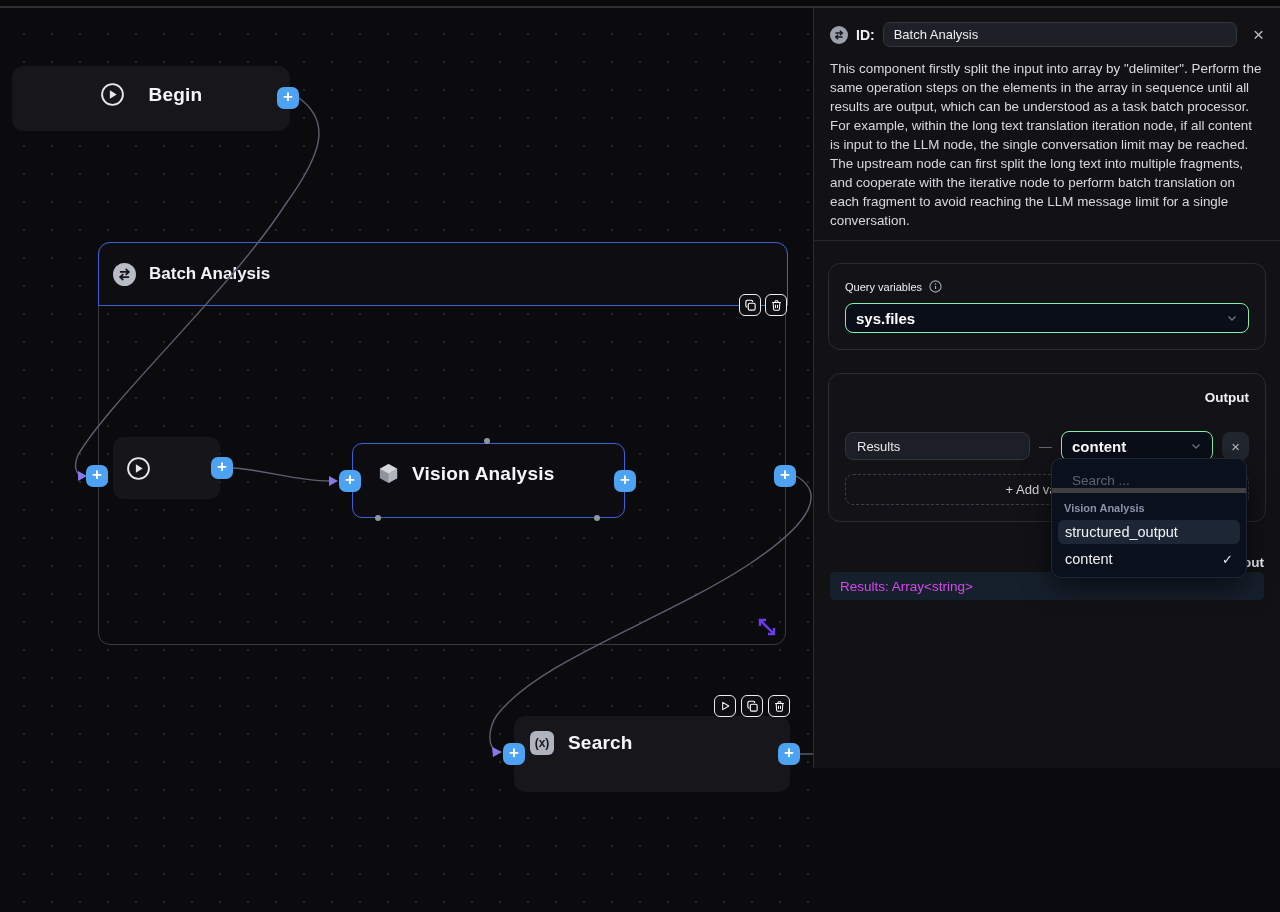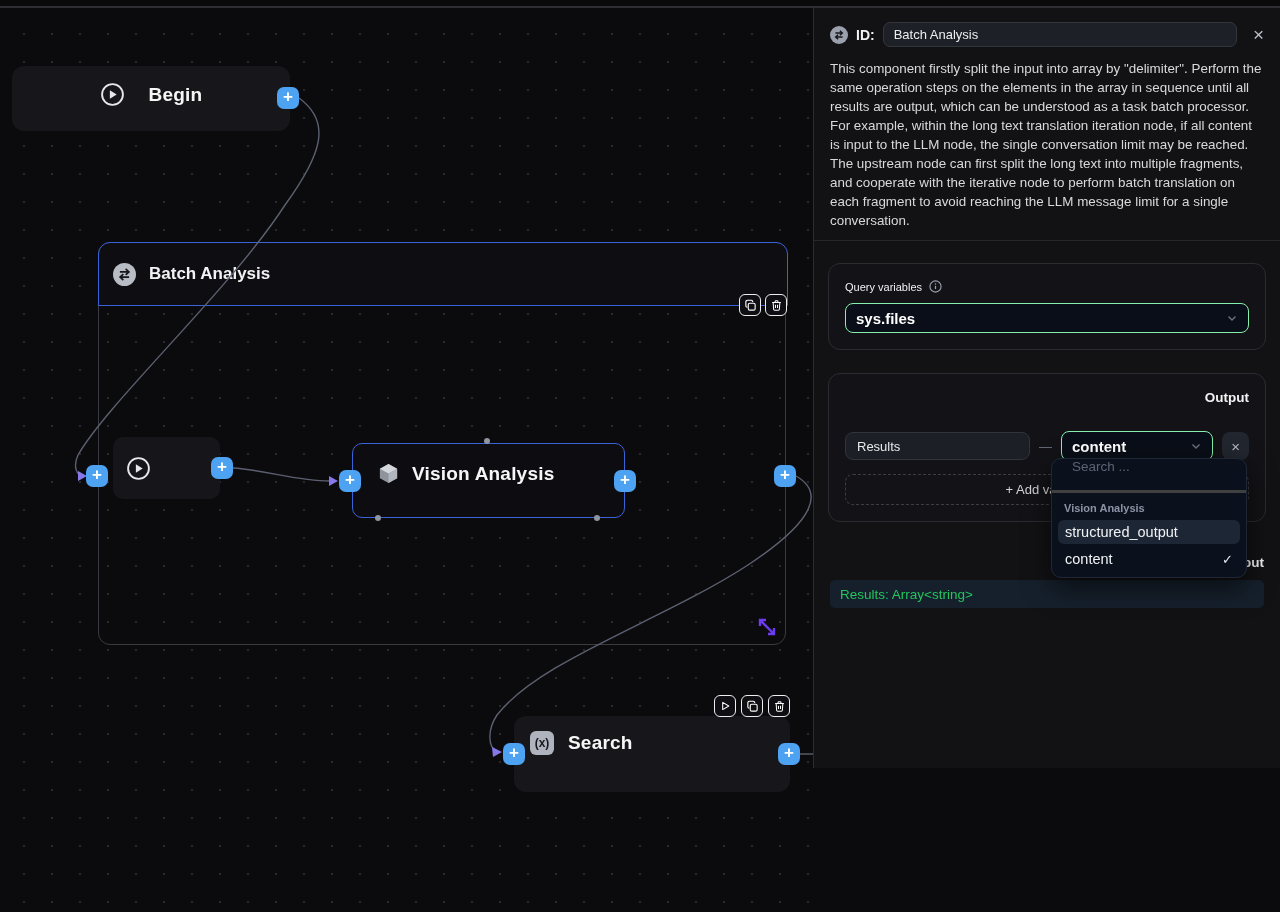--- a/index.html
+++ b/index.html
@@ -55,25 +55,25 @@
   .select .sel-text { font-size:15px; font-weight:600; color:#fff; }
   .qv-select { margin-top:10px; }
   .card-title { font-size:13.5px; font-weight:bold;text-align:right; }
   .out-row { display:flex; align-items:center; gap:9px; margin-top:26px; }
   .name-input { width:185px; height:28px; background:#1c1f26; border:1px solid #2f343d; border-radius:8px; color:#e8e9eb; font-size:13px; padding:0 11px; font-family:inherit; outline:none; }
   .dash { color:#6b7280; font-size:13px; }
   .ref-select { width:157px; height:30px; }
   .remove-btn { width:28px; height:28px; background:#22262e; border-radius:8px; color:#b6bac2; font-size:15px; display:flex; align-items:center; justify-content:center; cursor:pointer; }
   .add-var { margin-top:13px; height:31px; border:1px dashed #3d3d45; border-radius:8px; display:flex; align-items:center; justify-content:center; font-size:13px; color:#d4d4d8; cursor:pointer; }
   .out-section { margin-top:33px; padding:0 2px; }
-  .result-chip { margin-top:10px; height:28px; background:#16202c; border-radius:5px; display:flex; align-items:center; padding:0 10px; font-size:13.5px; color:#22c55e; }
+  .result-chip { margin-top:2px; height:28px; background:#16202c; border-radius:5px; display:flex; align-items:center; padding:0 10px; font-size:13.5px; color:#d946ef; }
 
   
   .dropdown { position:absolute; left:237px; top:450px; width:196px; background:#0b101d; border:1px solid #1f2736; border-radius:10px; box-shadow:0 10px 28px rgba(0,0,0,.6); z-index:30; padding-bottom:6px; }
-  .dd-search { display:flex; align-items:flex-start; height:34px; padding:0 10px; border-bottom:3px solid #404040; }
+  .dd-search { display:flex; align-items:flex-end; height:34px; padding:0 10px; border-bottom:5px solid #404040; }
   .dd-caret { width:1px; height:14px; background:#d0d4dc; margin-left:8px; }
   .dd-search input { flex:1; background:transparent; border:none; outline:none; color:#cfd3da; font-size:13.5px; font-family:inherit; margin-left:2px; }
   .dd-search input::placeholder { color:#5c6474; }
   .dd-group { padding:9px 12px 3px 12px; font-size:11px; font-weight:600; color:#8b93a5; }
   .dd-option { margin:3px 6px 0 6px; padding:4px 7px; border-radius:6px; font-size:14.5px; color:#f1f2f4; display:flex; align-items:center; justify-content:space-between; cursor:pointer; }
   .dd-option.hover { background:#1d2635; }
   .dd-check { color:#e8eaee; font-size:13px; }
 
   .icon-svg { display:block; }
 </style>

